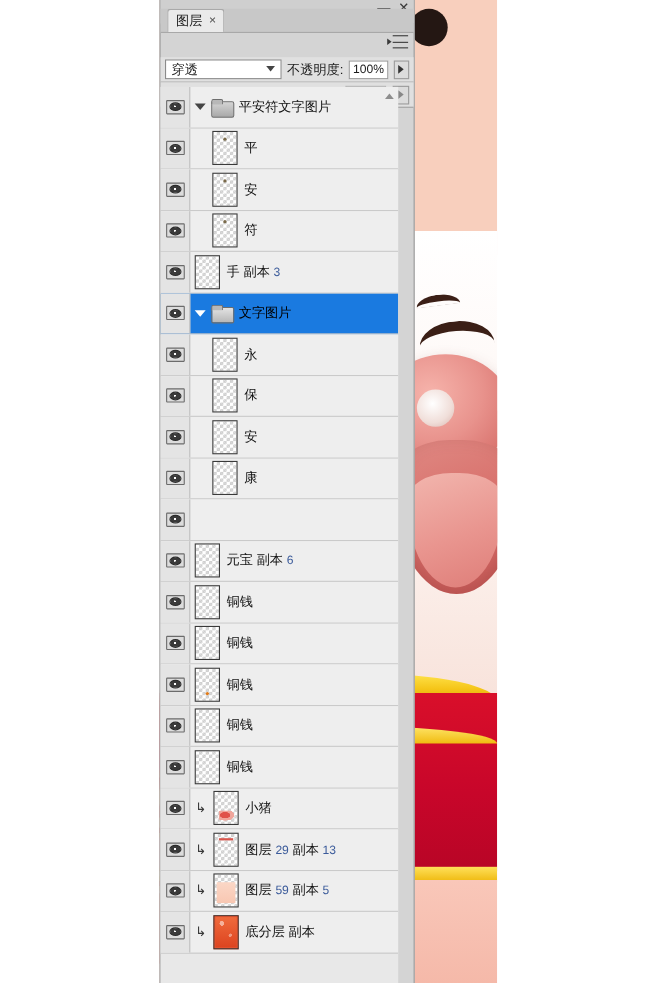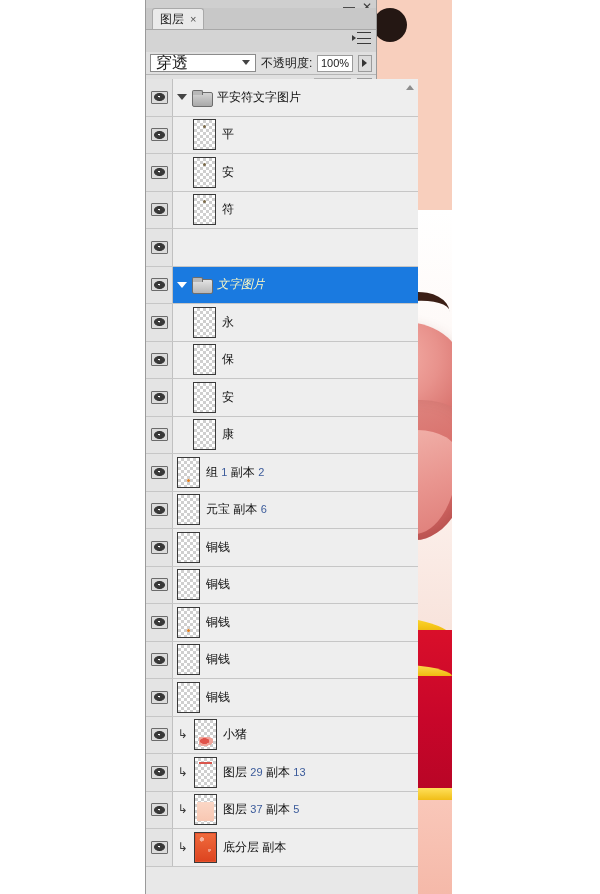--- a/index.html
+++ b/index.html
@@ -158,21 +158,21 @@
   }
 
   .rowbar {
     display:flex; align-items:center; height:23px;
     padding:0 4px; gap:5px;
     background:#e0e0e0; border-bottom:1px solid #b5b5b5;
   }
   .blend-select{
     position:relative; width:113px; height:18px; background:#fff;
     border:1px solid #8b8b8b; display:flex; align-items:center;
-    padding-left:5px; font-size:16px;
+    padding-left:5px; font-size:12px;
   }
   .blend-select .chev{
     position:absolute; right:5px; top:5px;
     width:0;height:0;border-left:4px solid transparent;border-right:4px solid transparent;
     border-top:5px solid #444;
   }
   .lbl { font-size:12px; color:#1b1b1b; white-space:nowrap; }
   .lbl.dim { color:#949494; }
   .numbox {
     width:38px; height:17px; background:#fff; border:1px solid #9b9b9b;
@@ -189,39 +189,39 @@
     border-left:5px solid #333;
   }
 
   .lockrow { display:flex; align-items:center; height:23px; padding:0 4px; gap:6px;
              background:#e0e0e0; border-bottom:1px solid #9e9e9e; }
   .lockicons { display:flex; align-items:center; gap:7px; }
   .ico { width:13px; height:13px; display:block; }
 
   
   #layerlist {
-    position:absolute; left:0; top:79px; width:272px; bottom:0;
+    position:absolute; left:0; top:79px; width:216px; bottom:0;
     background:#e8e8e8; overflow:hidden;
   }
   .scrollup {
     position:absolute; right:2px; top:3px; width:11px; height:9px; z-index:5;
   }
   .scrollup:before{
     content:""; position:absolute; left:1px; top:3px;
     width:0;height:0;border-left:4px solid transparent;border-right:4px solid transparent;
     border-bottom:5px solid #8d8d8d;
   }
 
   .layer {
     position:relative; display:flex; align-items:center;
     height:37.5px; border-bottom:1px solid #c6c6c6;
     background:#eeeeee;
   }
   .layer.selected { background:#1a7ae0; }
-  .layer.selected .lname { color:#fef9c3;font-style:italic; }
+  .layer.selected .lname { color:#000000; }
 
   .eyecell {
     width:27px; min-width:27px; height:100%;
     display:flex; align-items:center; justify-content:center;
     border-right:1px solid #c0c0c0; background:#e4e4e4;
   }
   .layer.selected .eyecell { background:#e4e4e4; }
   .eye {
     width:17px; height:13px; border:1px solid #6b6b6b; background:#dcdcdc;
     display:flex;align-items:center;justify-content:center; border-radius:1px;
@@ -454,20 +454,26 @@
             </div>
             <span class="lname">符</span>
           </div>
         </div>
         <div class="layer">
           <div class="eyecell">
             <div class="eye">
               <span class="ball"></span>
             </div>
           </div>
+          <div class="body">
+            <div class="thumb">
+              <div class="inner "></div>
+            </div>
+            <span class="lname">手 副本 <span class="num">3</span></span>
+          </div>
         </div>
         <div class="layer selected">
           <div class="eyecell">
             <div class="eye">
               <span class="ball"></span>
             </div>
           </div>
           <div class="body">
             <div class="disc">
               <span class="tri"></span>
@@ -527,50 +533,70 @@
             </div>
             <span class="lname">康</span>
           </div>
         </div>
         <div class="layer">
           <div class="eyecell">
             <div class="eye">
               <span class="ball"></span>
             </div>
           </div>
+        </div>
+        <div class="layer">
+          <div class="eyecell">
+            <div class="eye">
+              <span class="ball"></span>
+            </div>
+          </div>
+          <div class="body">
+            <div class="thumb">
+              <div class="inner "></div>
+            </div>
+            <span class="lname">元宝 副本 <span class="num">6</span></span>
+          </div>
+        </div>
+        <div class="layer">
+          <div class="eyecell">
+            <div class="eye">
+              <span class="ball"></span>
+            </div>
+          </div>
+          <div class="body">
+            <div class="thumb">
+              <div class="inner "></div>
+            </div>
+            <span class="lname">铜钱</span>
+          </div>
+        </div>
+        <div class="layer">
+          <div class="eyecell">
+            <div class="eye">
+              <span class="ball"></span>
+            </div>
+          </div>
+          <div class="body">
+            <div class="thumb">
+              <div class="inner "></div>
+            </div>
+            <span class="lname">铜钱</span>
+          </div>
+        </div>
+        <div class="layer">
+          <div class="eyecell">
+            <div class="eye">
+              <span class="ball"></span>
+            </div>
+          </div>
           <div class="body">
             <div class="thumb">
               <div class="inner tk-orange"></div>
             </div>
-            <span class="lname">组 <span class="num">1</span> 副本 <span class="num">2</span></span>
-          </div>
-        </div>
-        <div class="layer">
-          <div class="eyecell">
-            <div class="eye">
-              <span class="ball"></span>
-            </div>
-          </div>
-          <div class="body">
-            <div class="thumb">
-              <div class="inner "></div>
-            </div>
-            <span class="lname">元宝 副本 <span class="num">6</span></span>
-          </div>
-        </div>
-        <div class="layer">
-          <div class="eyecell">
-            <div class="eye">
-              <span class="ball"></span>
-            </div>
-          </div>
-          <div class="body">
-            <div class="thumb">
-              <div class="inner "></div>
-            </div>
             <span class="lname">铜钱</span>
           </div>
         </div>
         <div class="layer">
           <div class="eyecell">
             <div class="eye">
               <span class="ball"></span>
             </div>
           </div>
           <div class="body">
@@ -581,58 +607,32 @@
           </div>
         </div>
         <div class="layer">
           <div class="eyecell">
             <div class="eye">
               <span class="ball"></span>
             </div>
           </div>
           <div class="body">
             <div class="thumb">
-              <div class="inner tk-orange"></div>
+              <div class="inner "></div>
             </div>
             <span class="lname">铜钱</span>
           </div>
         </div>
         <div class="layer">
           <div class="eyecell">
             <div class="eye">
               <span class="ball"></span>
             </div>
           </div>
           <div class="body">
-            <div class="thumb">
-              <div class="inner "></div>
-            </div>
-            <span class="lname">铜钱</span>
-          </div>
-        </div>
-        <div class="layer">
-          <div class="eyecell">
-            <div class="eye">
-              <span class="ball"></span>
-            </div>
-          </div>
-          <div class="body">
-            <div class="thumb">
-              <div class="inner "></div>
-            </div>
-            <span class="lname">铜钱</span>
-          </div>
-        </div>
-        <div class="layer">
-          <div class="eyecell">
-            <div class="eye">
-              <span class="ball"></span>
-            </div>
-          </div>
-          <div class="body">
             <div class="clip">↳</div>
             <div class="thumb">
               <div class="inner tk-pig"></div>
             </div>
             <span class="lname">小猪</span>
           </div>
         </div>
         <div class="layer">
           <div class="eyecell">
             <div class="eye">
@@ -651,21 +651,21 @@
           <div class="eyecell">
             <div class="eye">
               <span class="ball"></span>
             </div>
           </div>
           <div class="body">
             <div class="clip">↳</div>
             <div class="thumb">
               <div class="inner tk-peach"></div>
             </div>
-            <span class="lname">图层 <span class="num">37</span> 副本 <span class="num">5</span></span>
+            <span class="lname">图层 <span class="num">59</span> 副本 <span class="num">5</span></span>
           </div>
         </div>
         <div class="layer">
           <div class="eyecell">
             <div class="eye">
               <span class="ball"></span>
             </div>
           </div>
           <div class="body">
             <div class="clip">↳</div>

